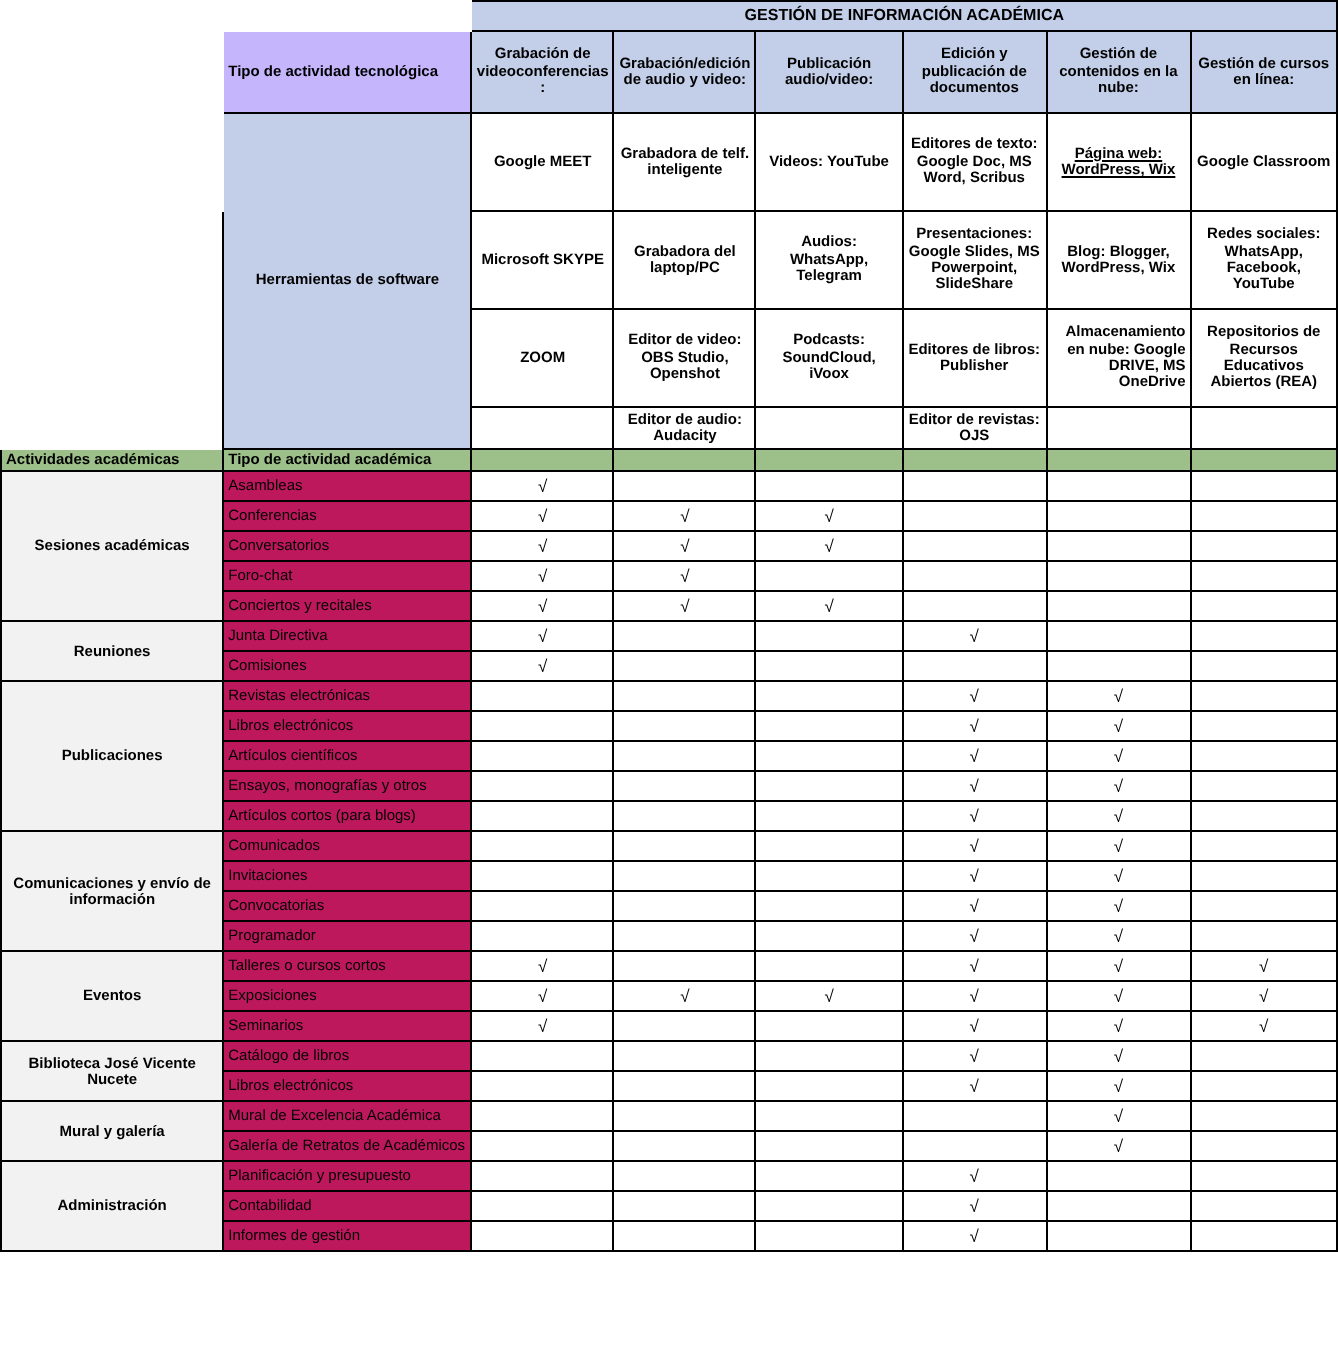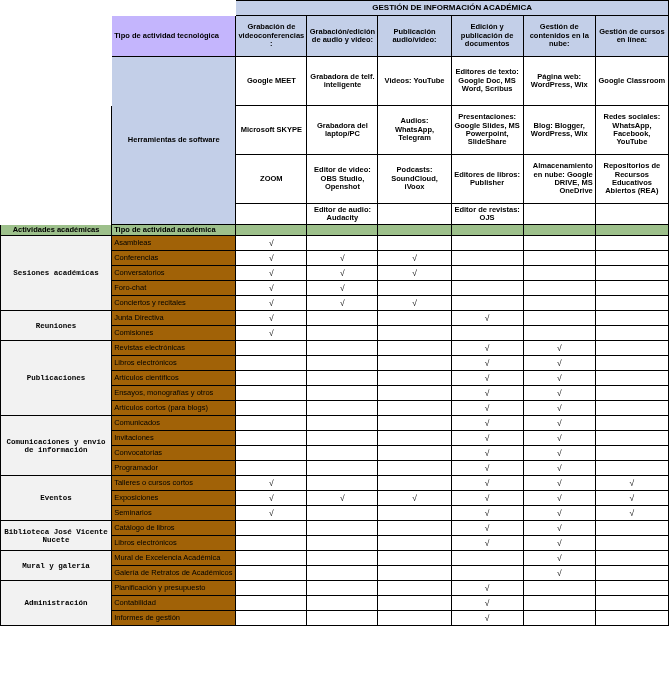--- a/index.html
+++ b/index.html
@@ -73,31 +73,30 @@
     font-weight: bold;
     font-size: 7.5px;
   }
   .green-banner {
     background: #9dc08b;
     font-weight: bold;
     font-size: 7.5px;
     text-align: left;
     padding-left: 4px;
   }
-  .green-banner.center { text-align: center; }
+  .green-banner.center { text-align: left; }
   .grp {
     background: #f2f2f2;
     text-align: center;
     font-weight: bold;
     font-size: 7.5px;
     padding: 1px 3px;
-    font-family: Liberation Mono, monospace;
   }
   .act {
-    background: #a16207;
+    background: #be185d;
     text-align: left;
     font-size: 7.5px;
     padding-left: 4px;
   }
   .mark {
     text-align: center;
     font-size: 8.5px;
     background: #ffffff;
   }
   .rowh { height: 15px; }
@@ -132,21 +131,21 @@
         <td class="hdr-blue">Gestión de contenidos en la nube:</td>
         <td class="hdr-blue">Gestión de cursos en línea:</td>
       </tr>
       <tr>
         <td class="blank-cell no-border"></td>
         <td class="sw-label" rowspan="4">Herramientas de software</td>
         <td class="tool" style="height: 46px; border-radius: 13px;">Google MEET</td>
         <td class="tool" style="height: 46px;">Grabadora de telf. inteligente</td>
         <td class="tool" style="height: 46px;">Videos: YouTube</td>
         <td class="tool" style="height: 46px;">Editores de texto: Google Doc, MS Word, Scribus</td>
-        <td class="tool" style="height: 46px;">Página web: WordPress, Wix</td>
+        <td class="tool" style="height: 46px; text-decoration: underline;">Página web: WordPress, Wix</td>
         <td class="tool" style="height: 46px;">Google Classroom</td>
       </tr>
       <tr>
         <td class="blank-cell no-border"></td>
         <td class="tool" style="height: 46px;">Microsoft SKYPE</td>
         <td class="tool" style="height: 46px;">Grabadora del laptop/PC</td>
         <td class="tool" style="height: 46px;">Audios: WhatsApp, Telegram</td>
         <td class="tool" style="height: 46px;">Presentaciones: Google Slides, MS Powerpoint, SlideShare</td>
         <td class="tool" style="height: 46px;">Blog: Blogger, WordPress, Wix</td>
         <td class="tool" style="height: 46px;">Redes sociales: WhatsApp, Facebook, YouTube</td>

